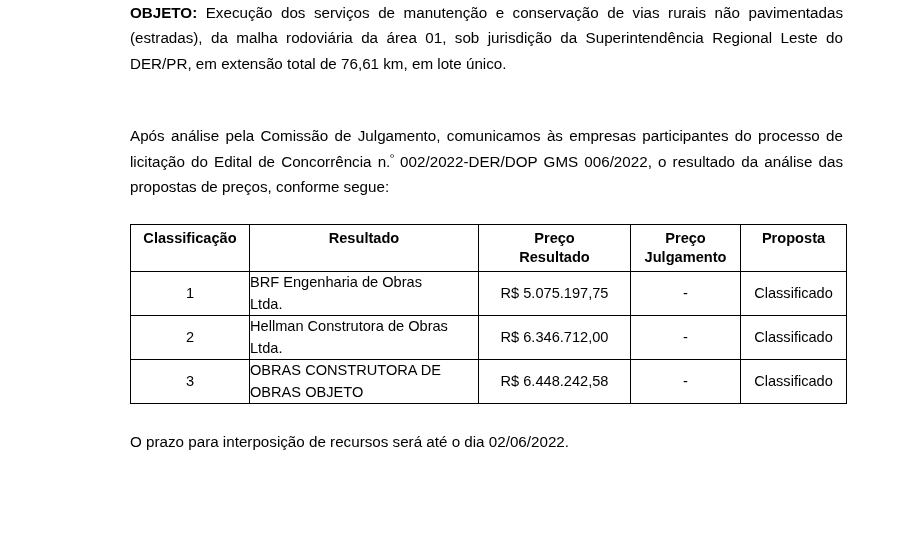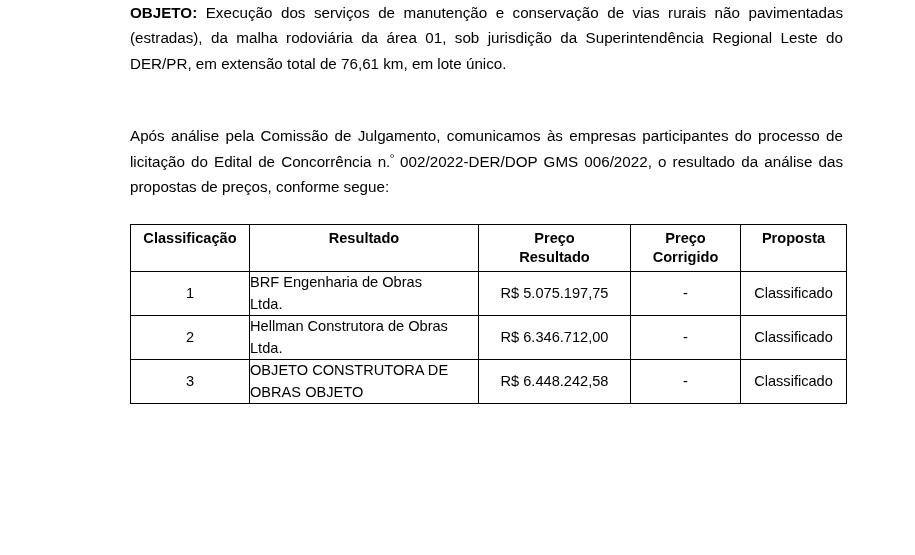--- a/index.html
+++ b/index.html
@@ -115,21 +115,21 @@
     <thead>
       <tr>
         <th>Classificação</th>
         <th>Resultado</th>
         <th>
             <span class="th-line">Preço</span>
             <span class="th-line">Resultado</span>
           </th>
         <th>
             <span class="th-line">Preço</span>
-            <span class="th-line">Corrigido</span>
+            <span class="th-line">Julgamento</span>
           </th>
         <th>Proposta</th>
       </tr>
     </thead>
     <tbody>
       <tr>
         <td class="c-rank">1</td>
         <td class="c-bidder">
             <span>BRF Engenharia de Obras</span>
             <span>Ltda.</span>
@@ -144,29 +144,30 @@
             <span>Hellman Construtora de Obras</span>
             <span>Ltda.</span>
           </td>
         <td class="c-price">R$ 6.346.712,00</td>
         <td class="c-corr">-</td>
         <td class="c-result">Classificado</td>
       </tr>
       <tr>
         <td class="c-rank">3</td>
         <td class="c-bidder">
-            <span>OBJETO CONSTRUTORA DE</span>
+            <span>OBRAS CONSTRUTORA DE</span>
             <span>OBRAS OBJETO</span>
           </td>
         <td class="c-price">R$ 6.448.242,58</td>
         <td class="c-corr">-</td>
         <td class="c-result">Classificado</td>
       </tr>
     </tbody>
   </table>
 
   <div class="gap-lg"></div>
 
+  <p class="para nojust">O prazo para interposição de recursos será até o dia 02/06/2022.</p>
 
   <div class="gap-lg"></div>
 
 
 </div>
 
 </body></html>

